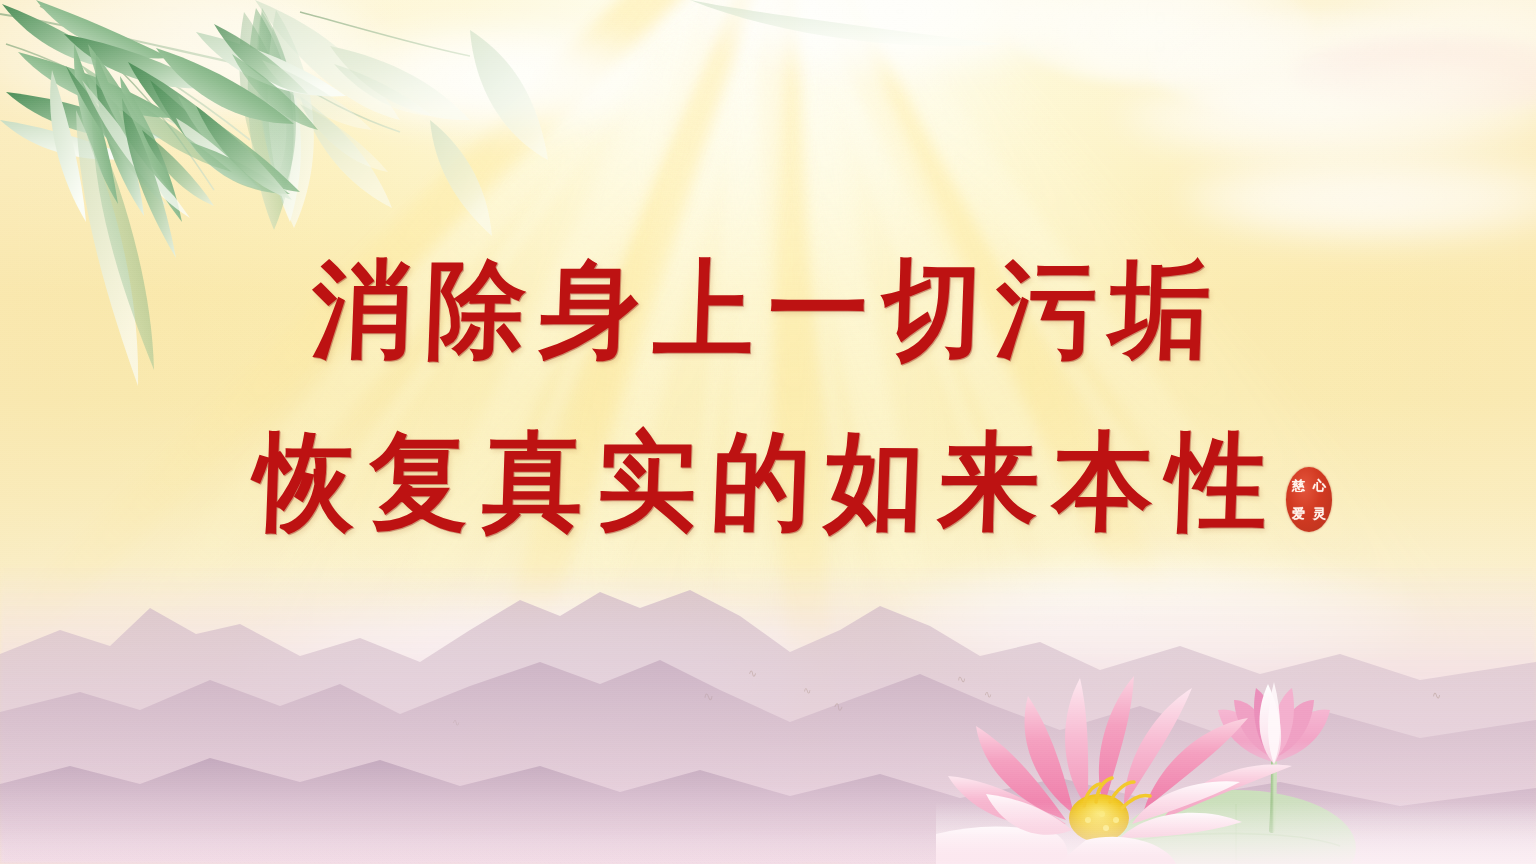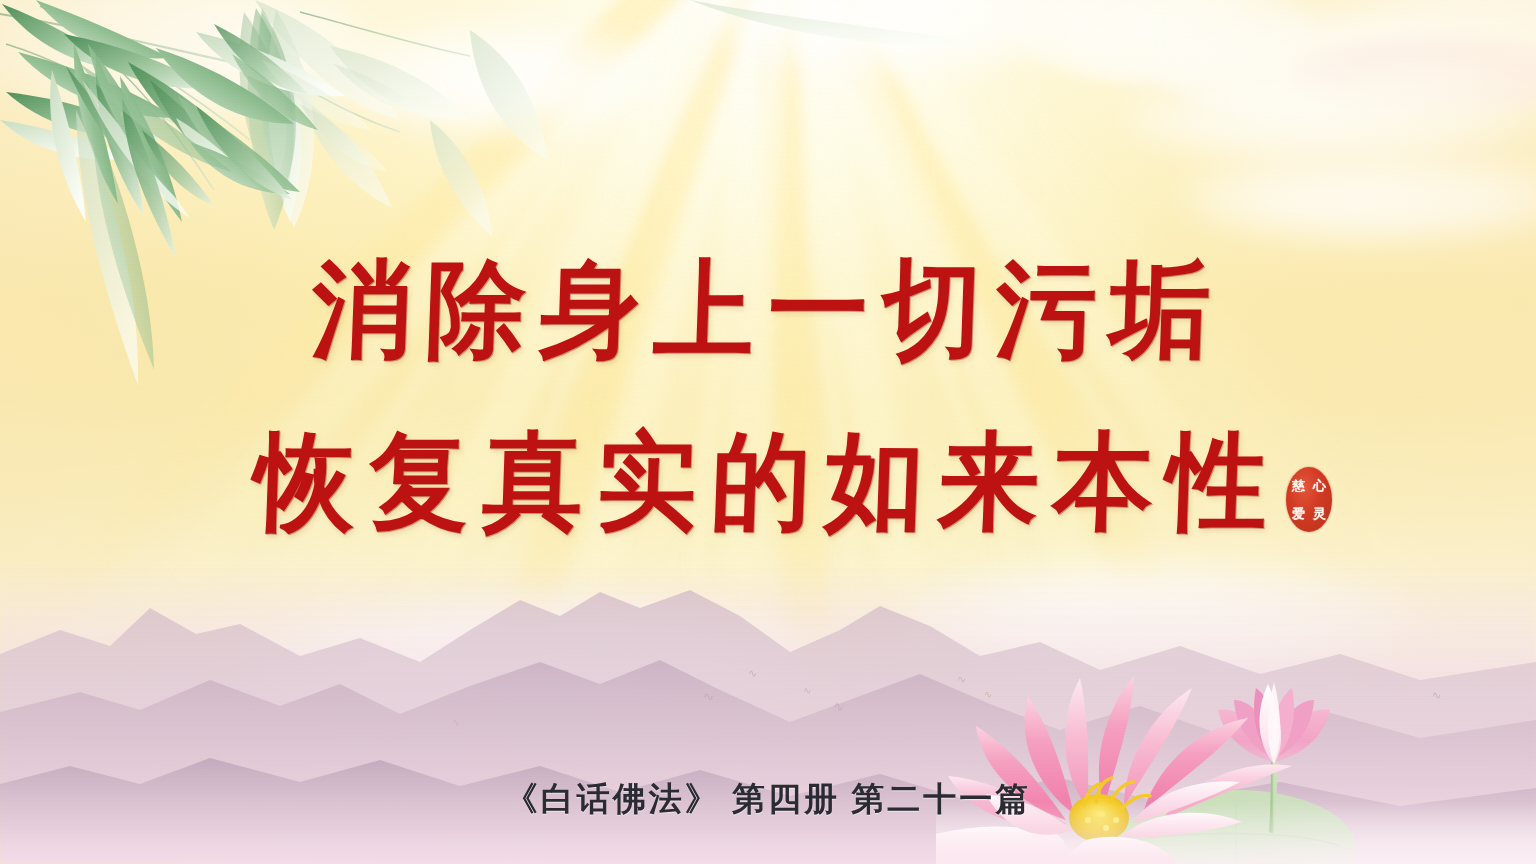--- a/index.html
+++ b/index.html
@@ -522,17 +522,14 @@
     <div class="title-line l2">恢复真实的如来本性</div>
   </div>
 
   <div class="seal" title="慈爱心灵">
     <span>慈</span>
     <span>心</span>
     <span>爱</span>
     <span>灵</span>
   </div>
 
-  <div class="footer">
-    <span class="footer-text">《白话佛法》 第四册 第二十一篇</span>
-  </div>
 
 </div>
 
 </body></html>

